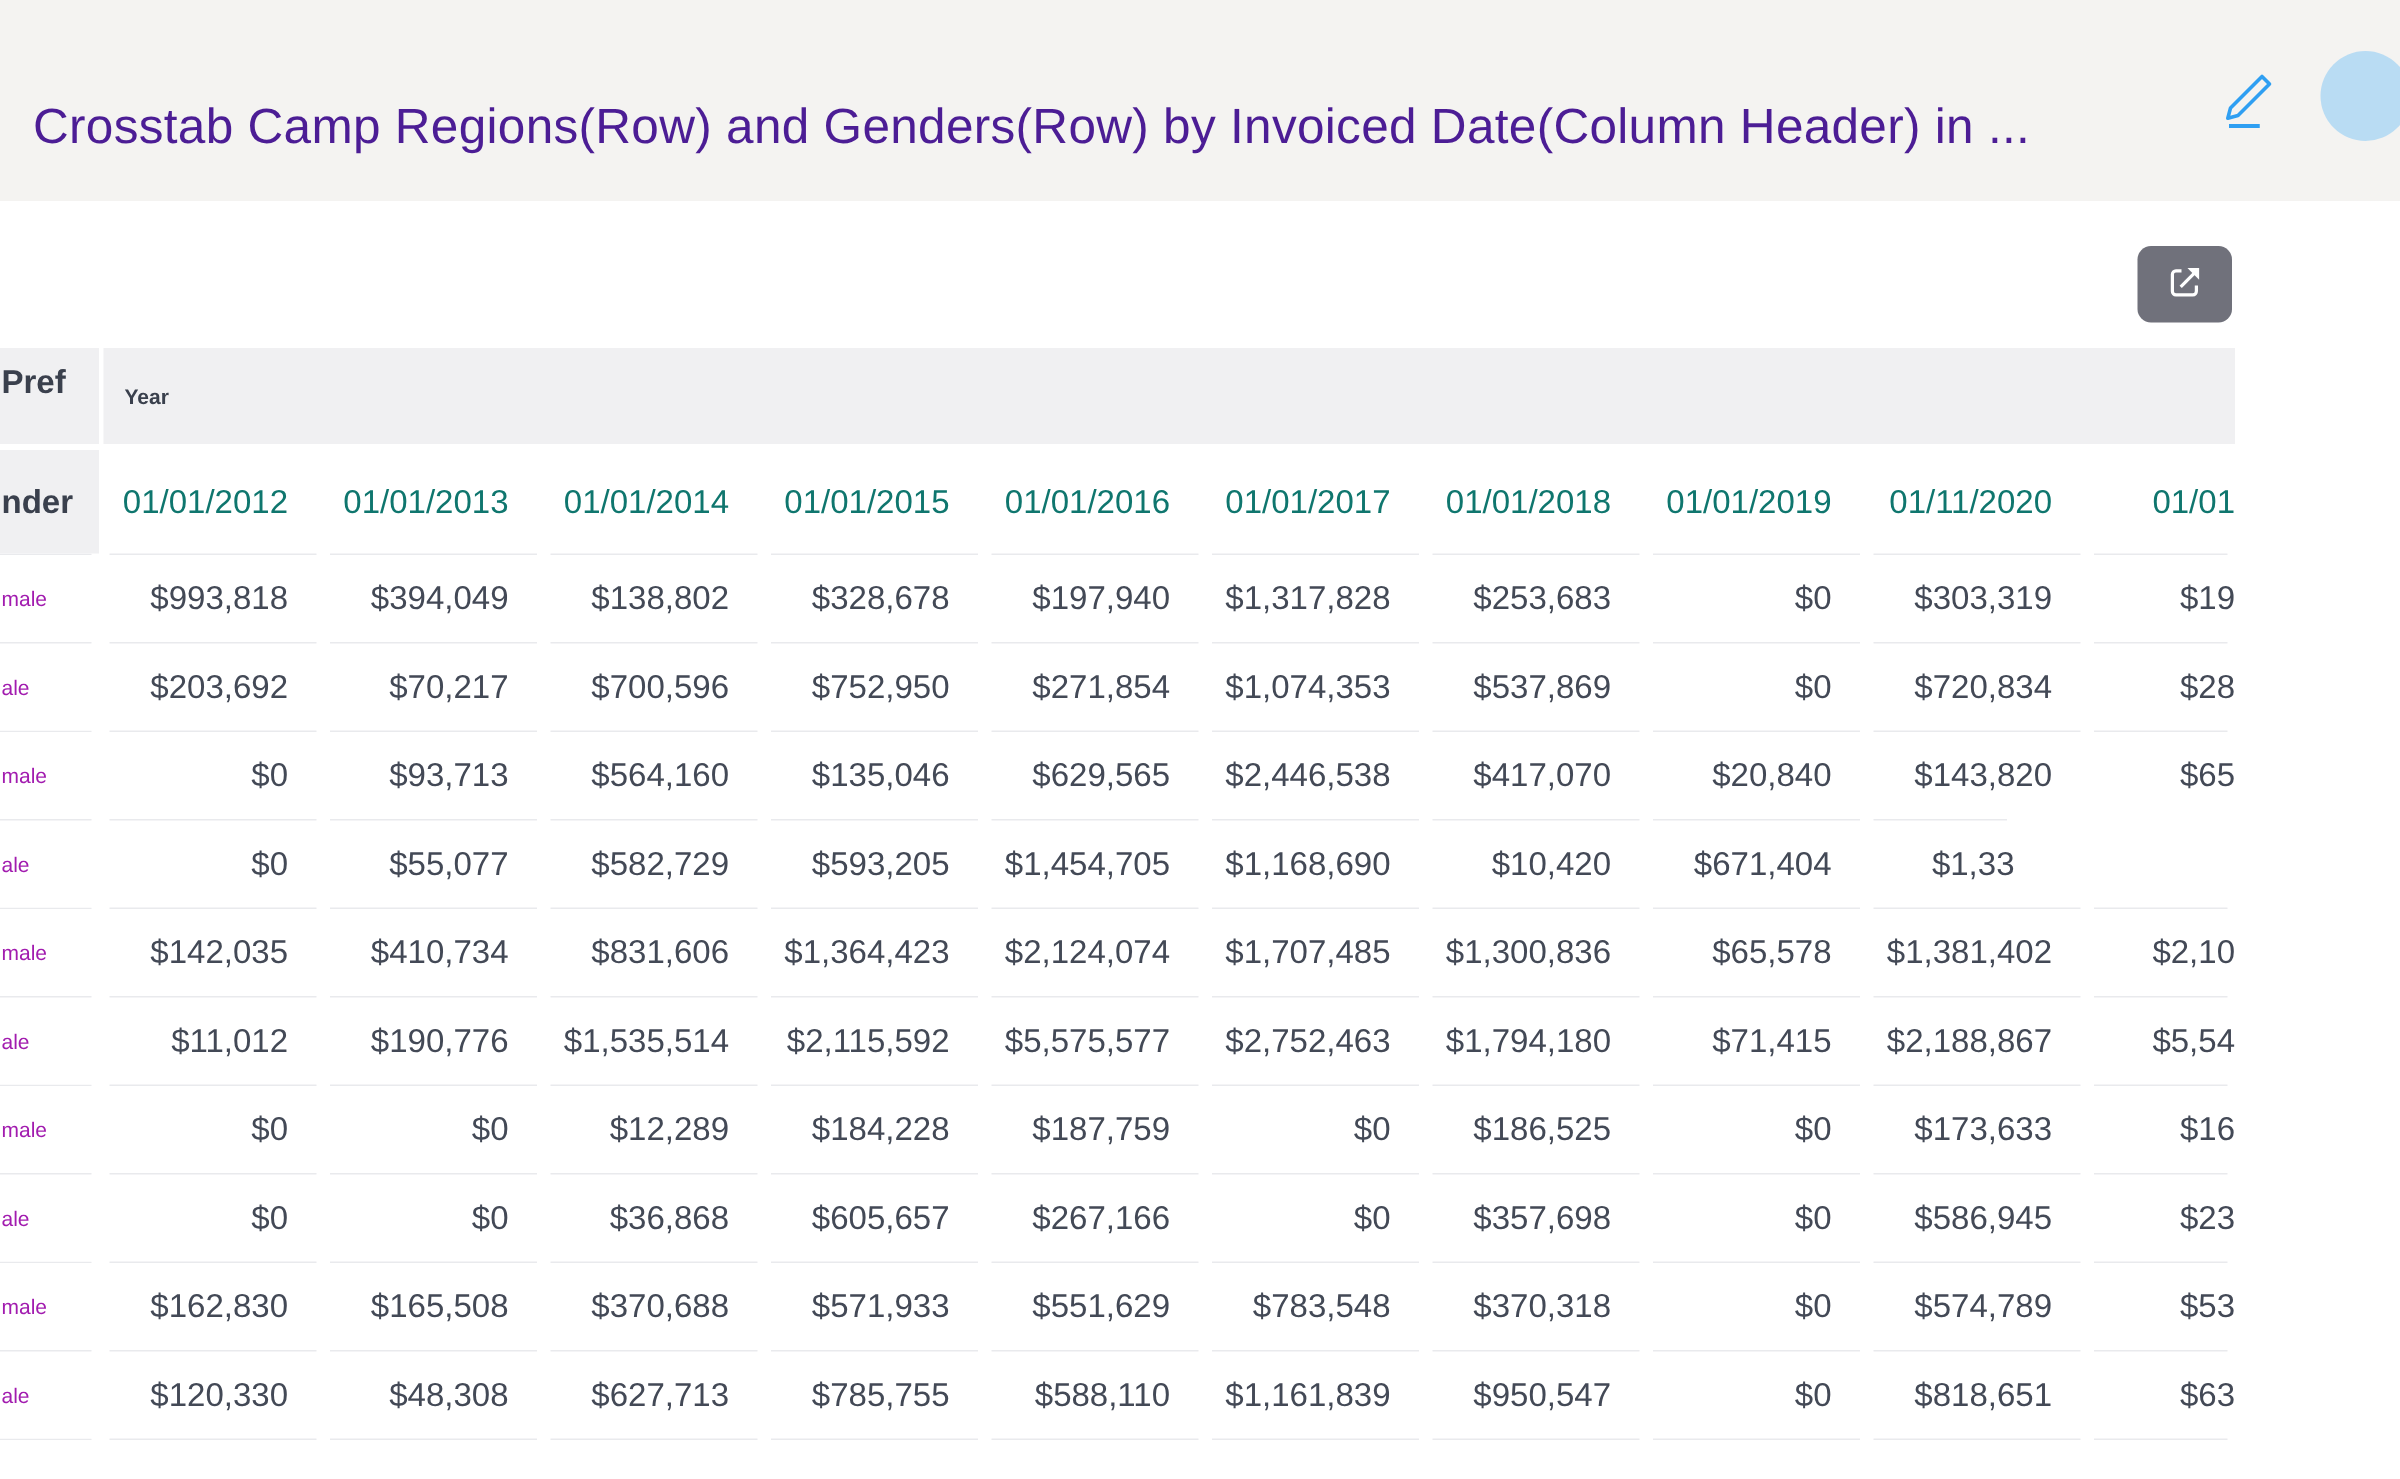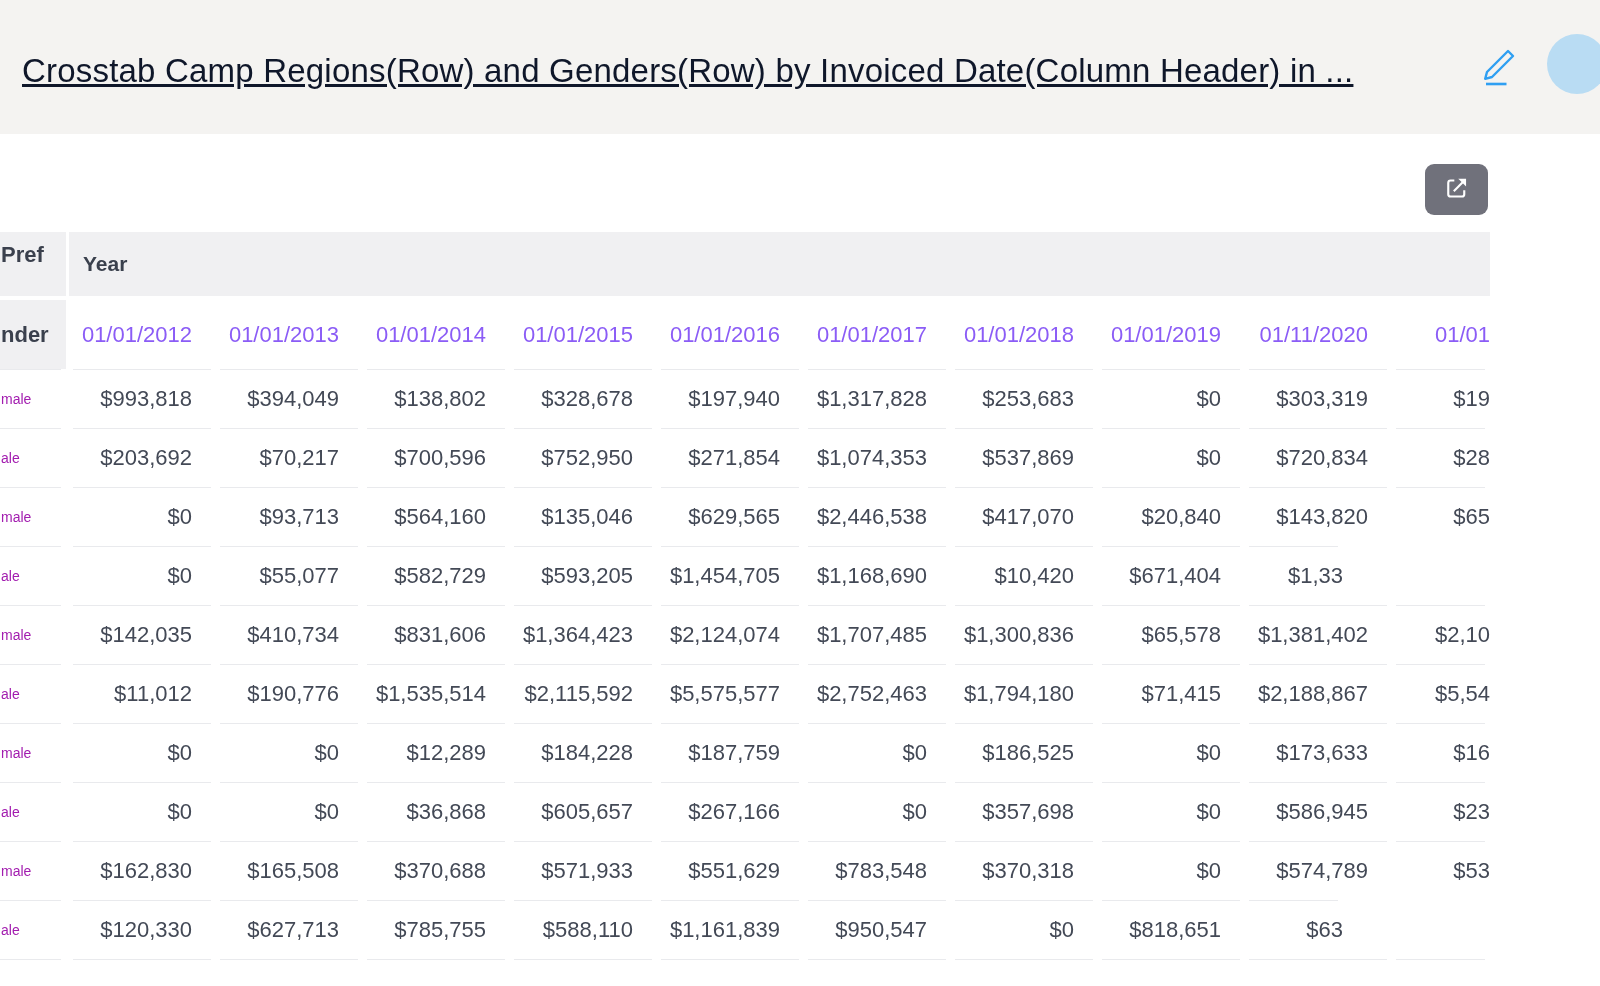--- a/index.html
+++ b/index.html
@@ -3,51 +3,51 @@
 <meta charset="utf-8">
 <style>
   html,body{margin:0;padding:0;}
   body{
     width:1600px;height:986px;position:relative;overflow:hidden;
     background:#ffffff;font-family:"Liberation Sans",sans-serif;
   }
   
   .titlebar{position:absolute;left:0;top:0;width:1600px;height:134px;background:#f4f3f1;}
   .title{
-    position:absolute;left:22px;top:4px;height:134px;display:flex;align-items:center;
-    font-size:33px;color:#0f172a;white-space:nowrap;letter-spacing:.2px;text-decoration:underline;
+    position:absolute;left:22px;top:17px;height:134px;display:flex;align-items:center;
+    font-size:33px;color:#4c1d95;white-space:nowrap;letter-spacing:.2px;
   }
   .edit-btn{position:absolute;left:1479px;top:41px;width:42px;height:46px;cursor:pointer;background:none;border:none;padding:0;}
   .bubble{position:absolute;left:1547px;top:34px;width:60px;height:60px;border-radius:50%;background:#b9dcf3;border:none;cursor:pointer;}
   
   .export{
     position:absolute;left:1425px;top:164px;width:63px;height:51px;
     background:#70717b;border:none;border-radius:9px;cursor:pointer;
     display:flex;align-items:center;justify-content:center;
   }
   
   .tablewrap{position:absolute;left:0;top:232px;width:1490px;height:754px;overflow:hidden;background:#fff;}
   .band-row{display:flex;height:64px;}
   .corner{
     width:66px;background:#f0f0f2;margin-right:3px;box-sizing:border-box;
     font-weight:bold;font-size:22px;color:#3a404d;padding:10px 0 0 1px;white-space:nowrap;overflow:hidden;
   }
   .band{
     flex:1;background:#f0f0f2;display:flex;align-items:center;padding-left:14px;
-    font-weight:bold;font-size:21px;color:#3a404d;
+    font-weight:bold;font-size:14px;color:#3a404d;
   }
   .hrow{display:flex;height:69px;margin-top:4px;}
   .rowhead{
     width:66px;margin-right:3px;background:#f0f0f2;box-sizing:border-box;
     font-weight:bold;font-size:22px;color:#3a404d;display:flex;align-items:center;
     padding-left:1px;white-space:nowrap;overflow:hidden;
   }
   .dcell{
     width:147px;box-sizing:border-box;display:flex;align-items:center;justify-content:flex-end;
-    padding-right:24px;font-size:22px;color:#8b5cf6;white-space:nowrap;
+    padding-right:24px;font-size:22px;color:#0f766e;white-space:nowrap;
   }
   .dcell.last{width:98px;padding-right:0;}
   .drow{display:flex;height:59px;}
   .drow.ghost{height:27px;}
   .lcell{
     width:66px;margin-right:3px;box-sizing:border-box;position:relative;
     font-size:14px;color:#a21caf;display:flex;align-items:center;padding-left:1px;
     white-space:nowrap;overflow:hidden;text-align:center;
   }
   .vcell{
@@ -218,20 +218,21 @@
         <div class="vcell sep">$551,629</div>
         <div class="vcell sep">$783,548</div>
         <div class="vcell sep">$370,318</div>
         <div class="vcell sep">$0</div>
         <div class="vcell sep">$574,789</div>
         <div class="vcell sep last">$53</div>
       </div>
       <div class="drow">
         <div class="lcell sep">ale</div>
         <div class="vcell sep">$120,330</div>
+        <div class="vcell sep">$48,308</div>
         <div class="vcell sep">$627,713</div>
         <div class="vcell sep">$785,755</div>
         <div class="vcell sep">$588,110</div>
         <div class="vcell sep">$1,161,839</div>
         <div class="vcell sep">$950,547</div>
         <div class="vcell sep">$0</div>
         <div class="vcell sep">$818,651</div>
         <div class="vcell sep last">$63</div>
       </div>
       <div class="drow ghost">

